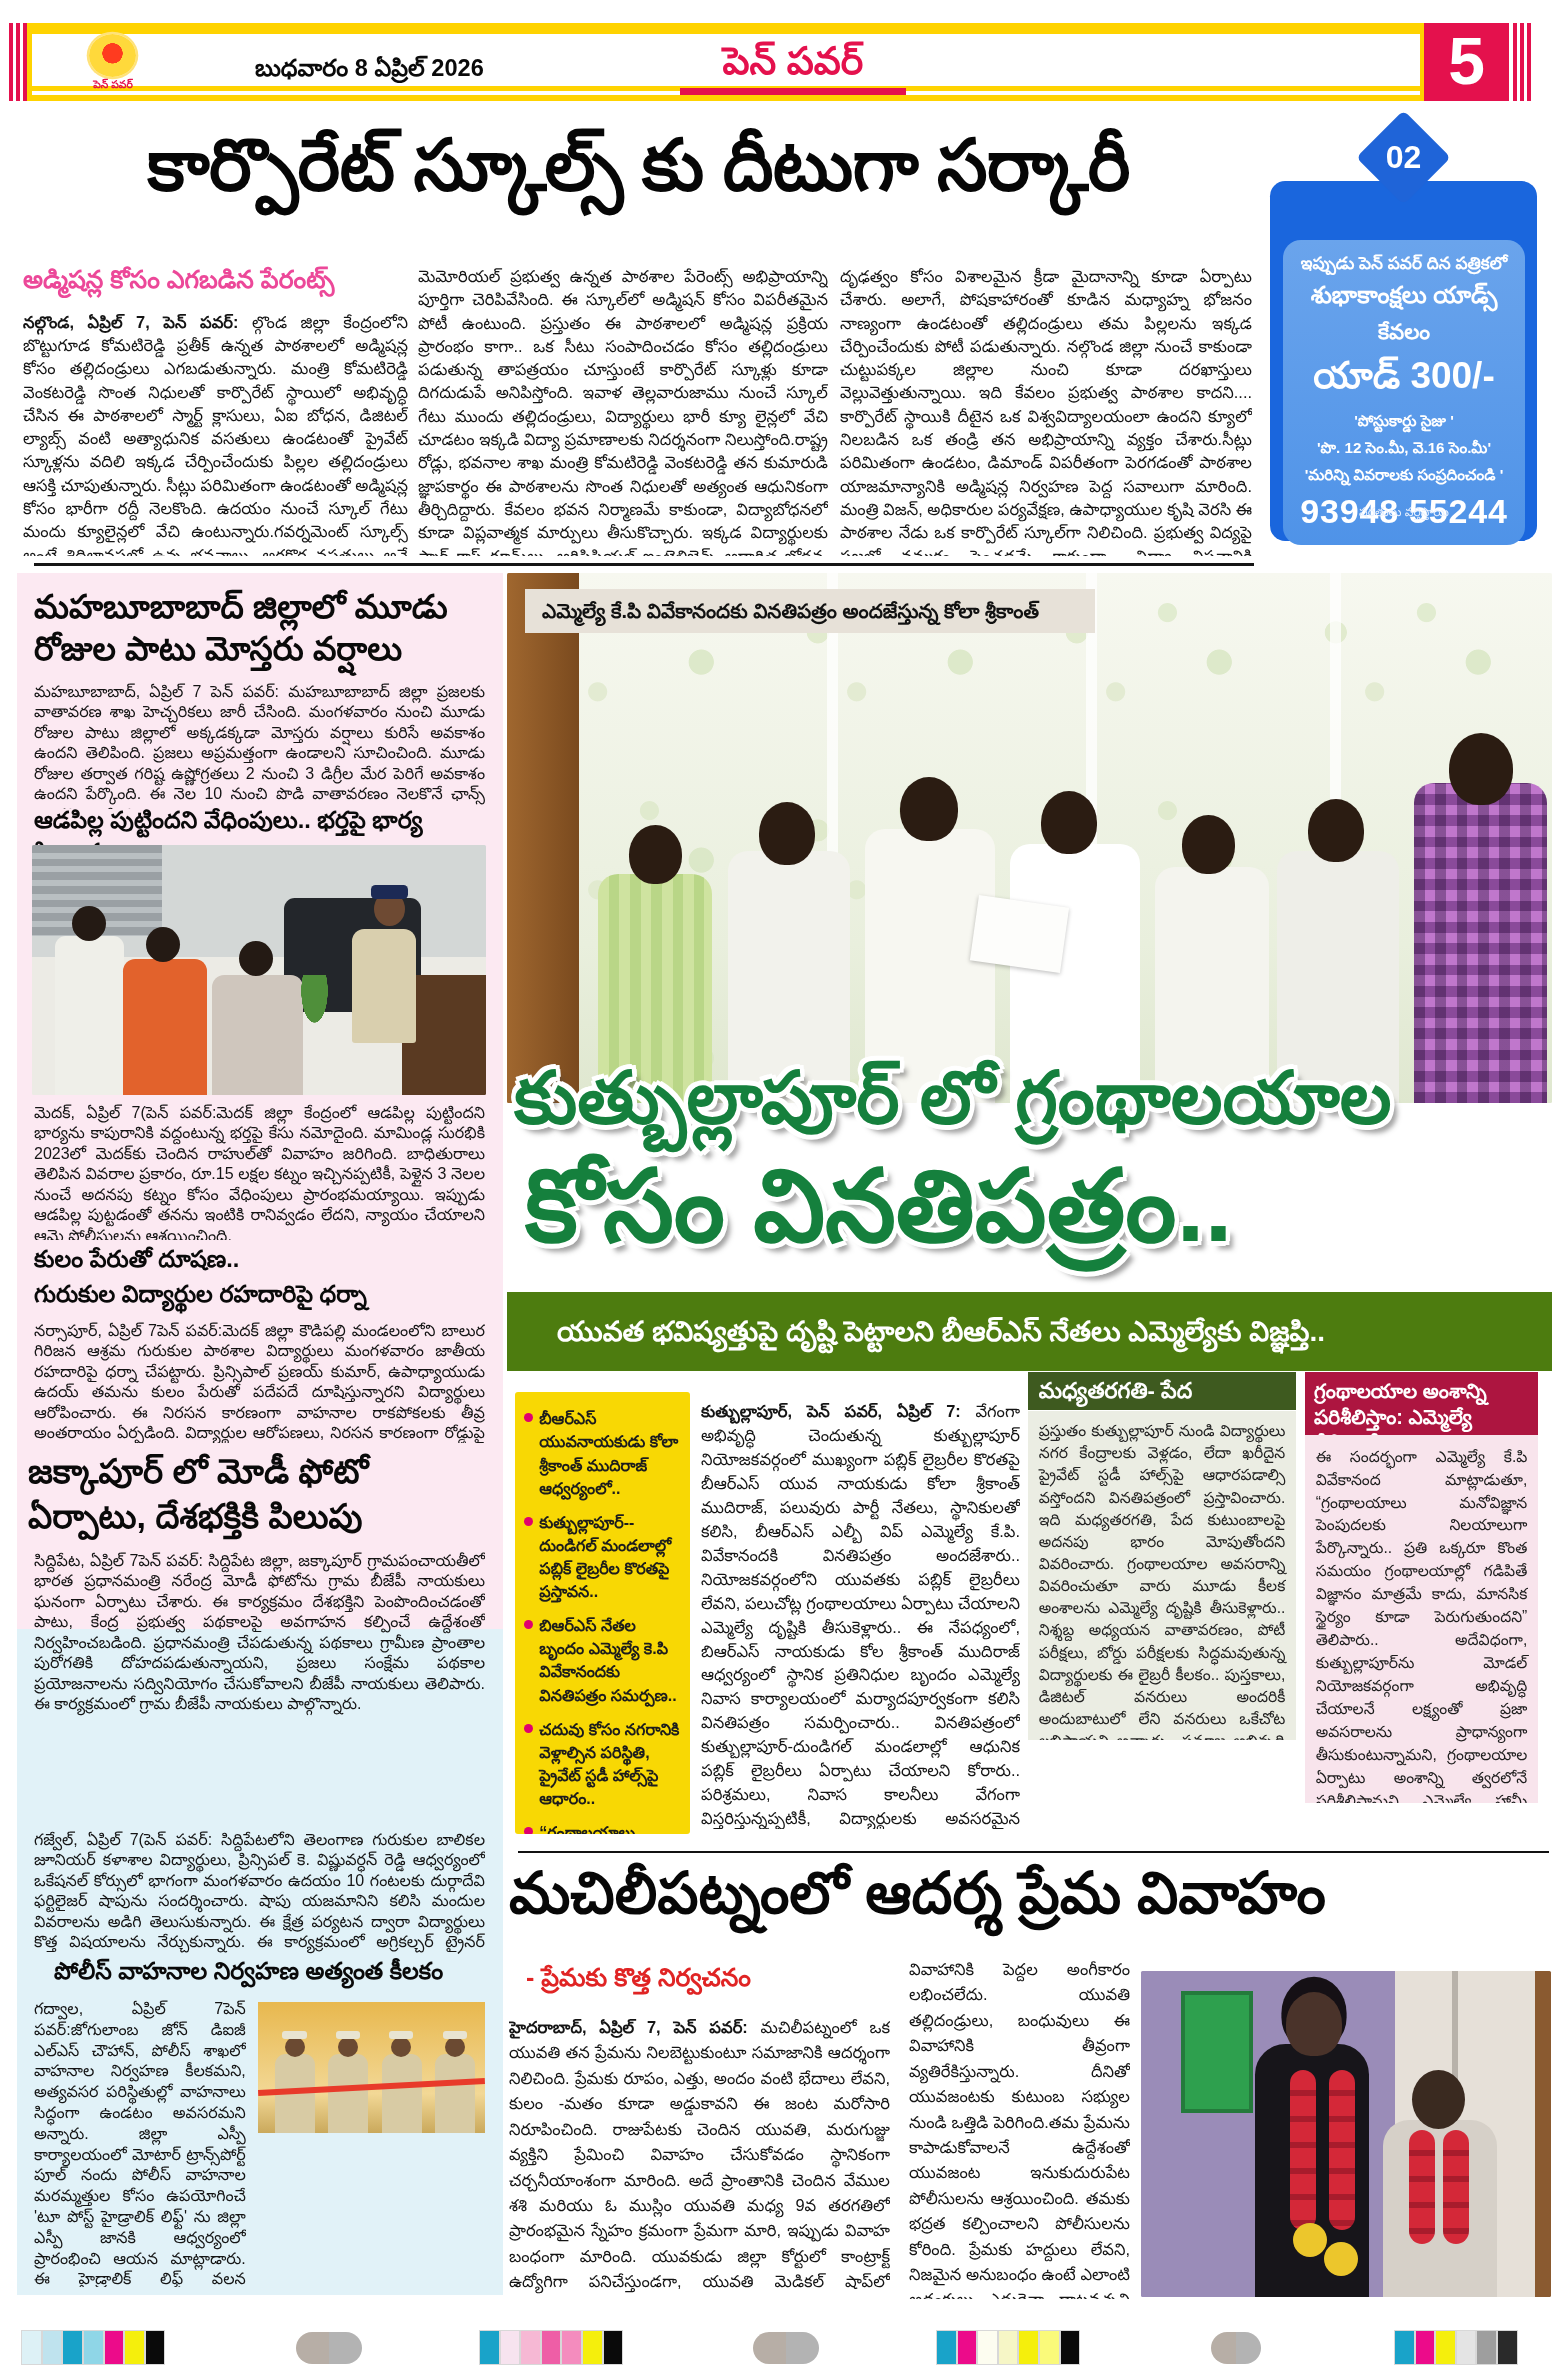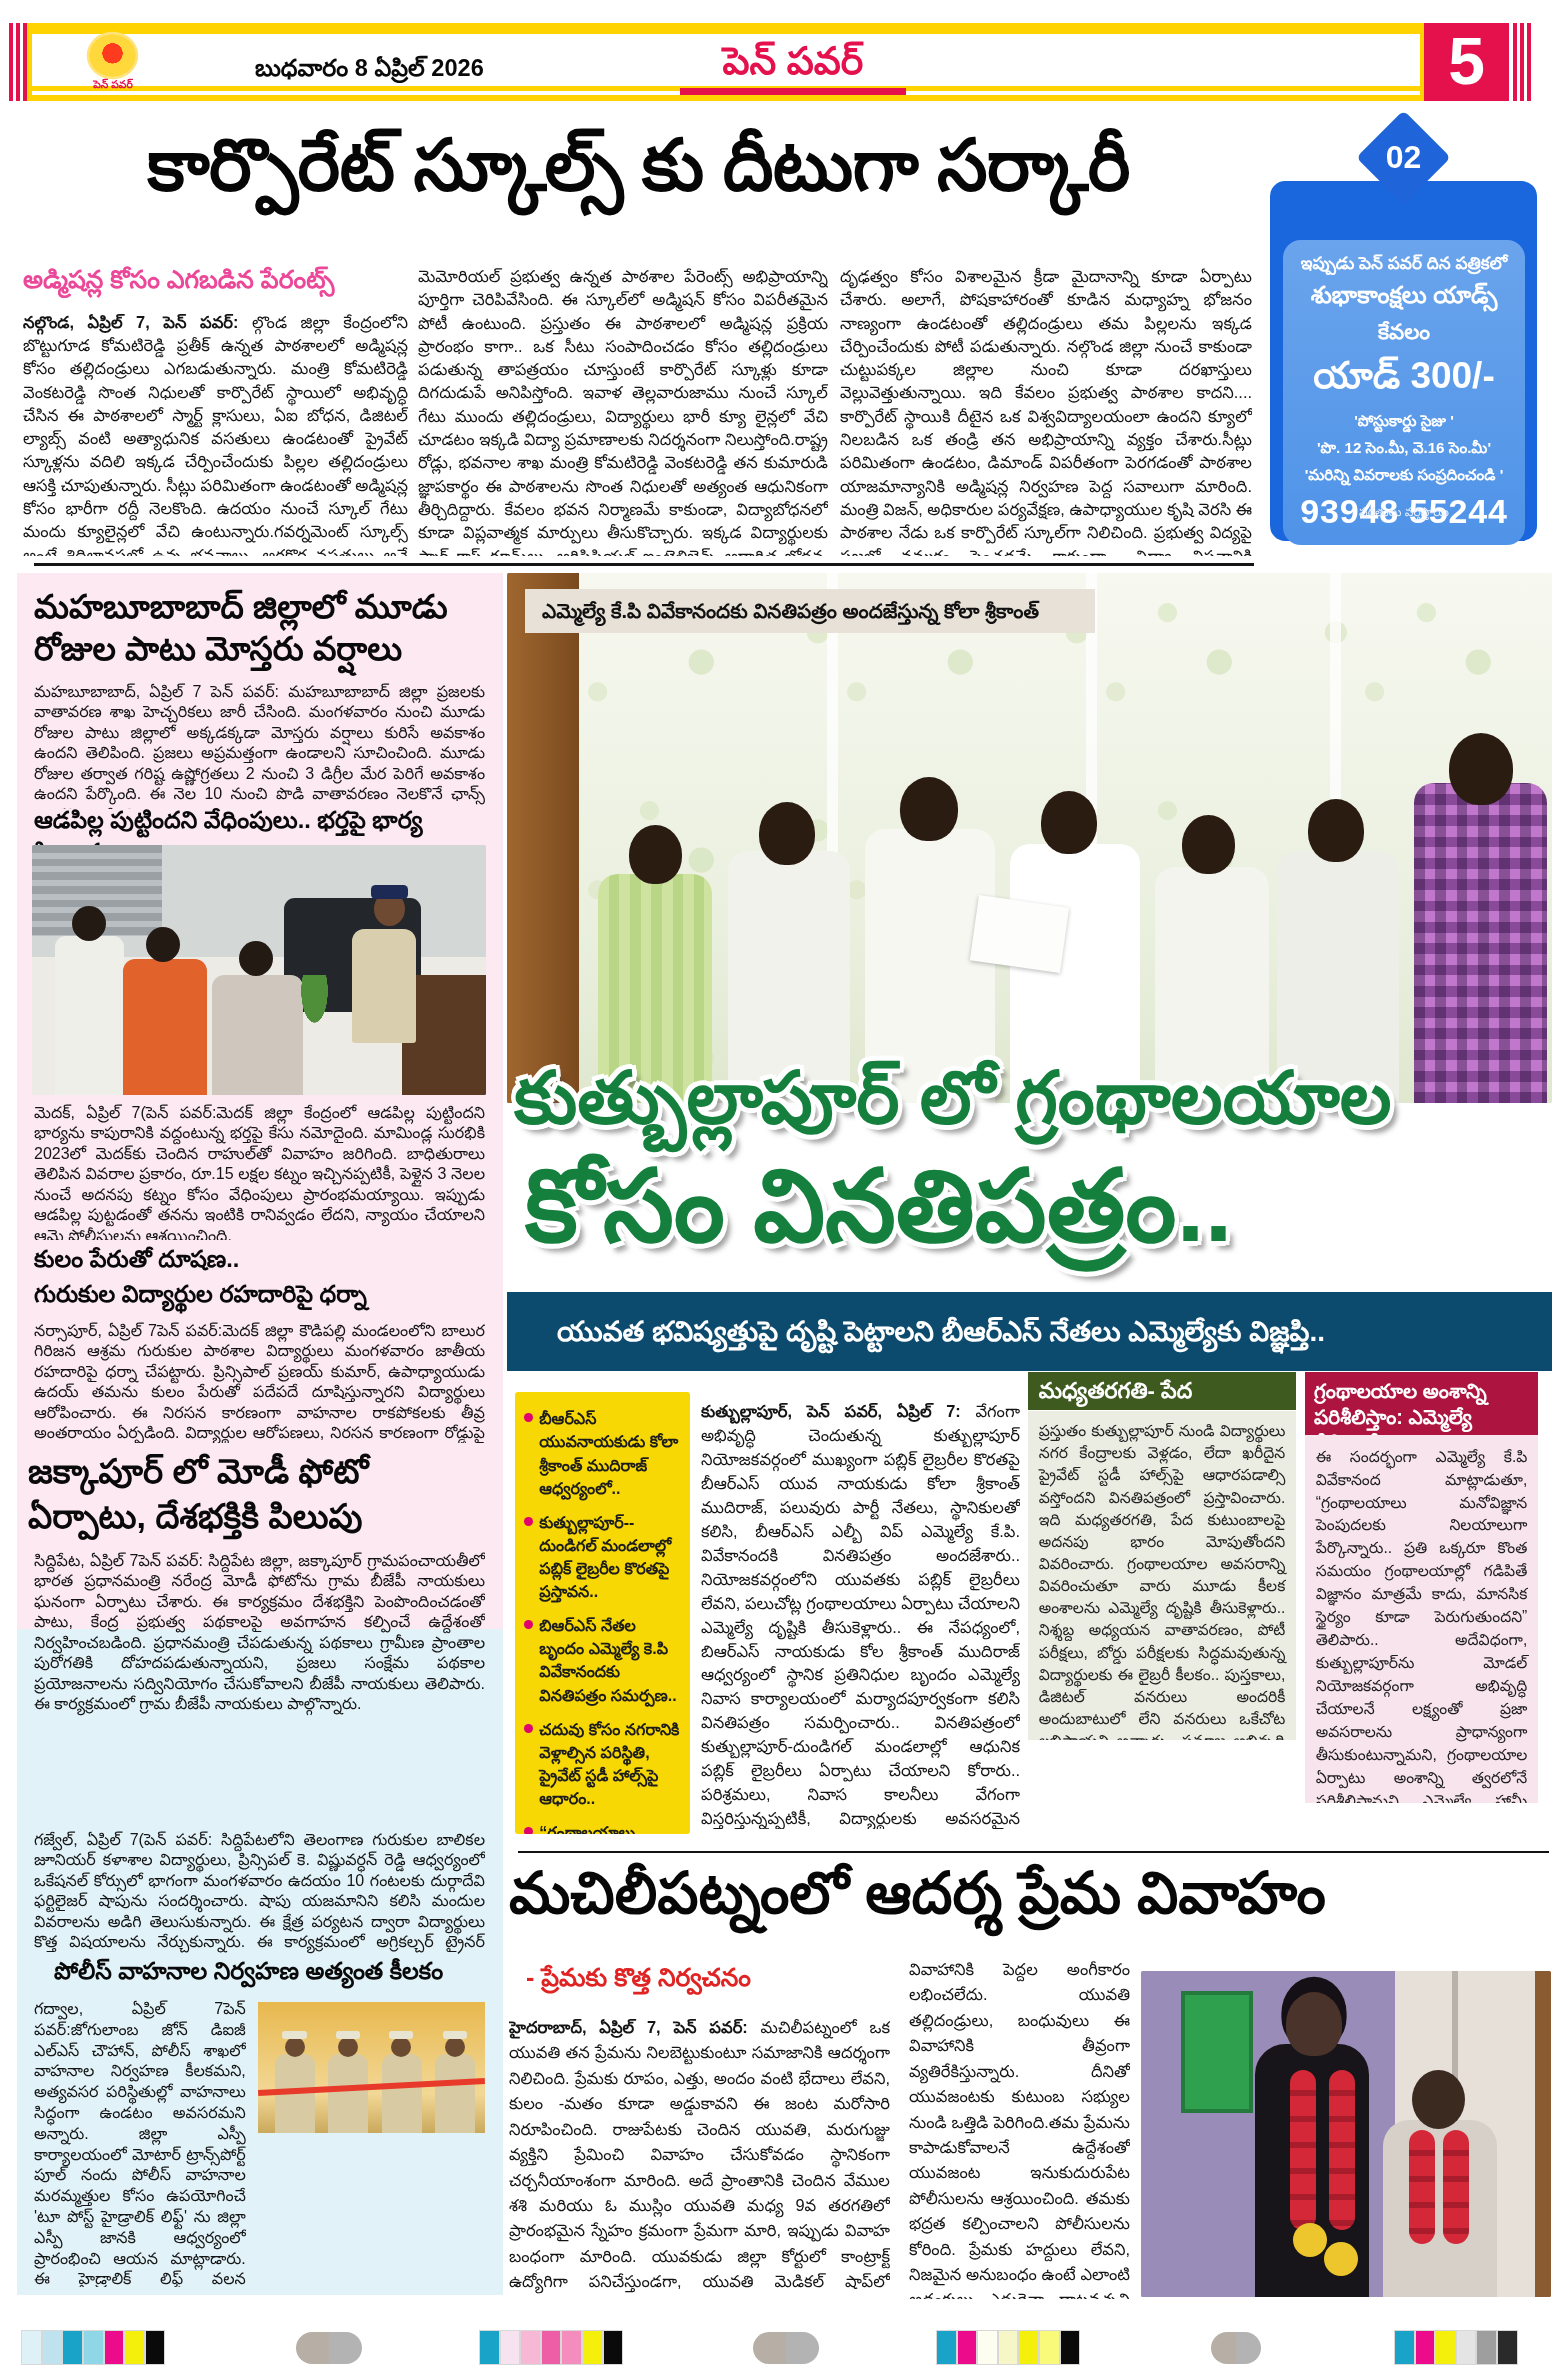--- a/index.html
+++ b/index.html
@@ -270,21 +270,21 @@
     <div class="head" style="left:675px;top:242px;width:53px;height:59px;"></div>
     <div class="head" style="left:801px;top:226px;width:56px;height:63px;"></div>
     <div class="head" style="left:942px;top:160px;width:64px;height:72px;"></div>
     <div class="paper"></div>
   </div>
   <div class="abs mp-caption">ఎమ్మెల్యే కే.పి వివేకానందకు వినతిపత్రం అందజేస్తున్న కోలా శ్రీకాంత్ ముదిరాజ్.</div>
 
   <div class="abs red-head" style="left:514px;top:1061px;width:1037px;font-size:73px;">కుత్బుల్లాపూర్ లో గ్రంథాలయాల</div>
   <div class="abs red-head" style="left:525px;top:1156px;width:1037px;font-size:101px;">కోసం వినతిపత్రం..</div>
 
-  <div class="abs strap" style="background: #0c4a6e;">యువత భవిష్యత్తుపై దృష్టి పెట్టాలని బీఆర్ఎస్ నేతలు ఎమ్మెల్యేకు విజ్ఞప్తి..</div>
+  <div class="abs strap" style="background: #4d7c0f;">యువత భవిష్యత్తుపై దృష్టి పెట్టాలని బీఆర్ఎస్ నేతలు ఎమ్మెల్యేకు విజ్ఞప్తి..</div>
 
   <div class="abs ybox" style="background: rgb(248, 216, 4);">
     <div class="li">
         <span class="dot"></span>
         <span class="btxt">బీఆర్ఎస్ యువనాయకుడు కోలా శ్రీకాంత్ ముదిరాజ్ ఆధ్వర్యంలో..</span>
       </div>
     <div class="li">
         <span class="dot"></span>
         <span class="btxt">కుత్బుల్లాపూర్--దుండిగల్ మండలాల్లో పబ్లిక్ లైబ్రరీల కొరతపై ప్రస్తావన..</span>
       </div>

